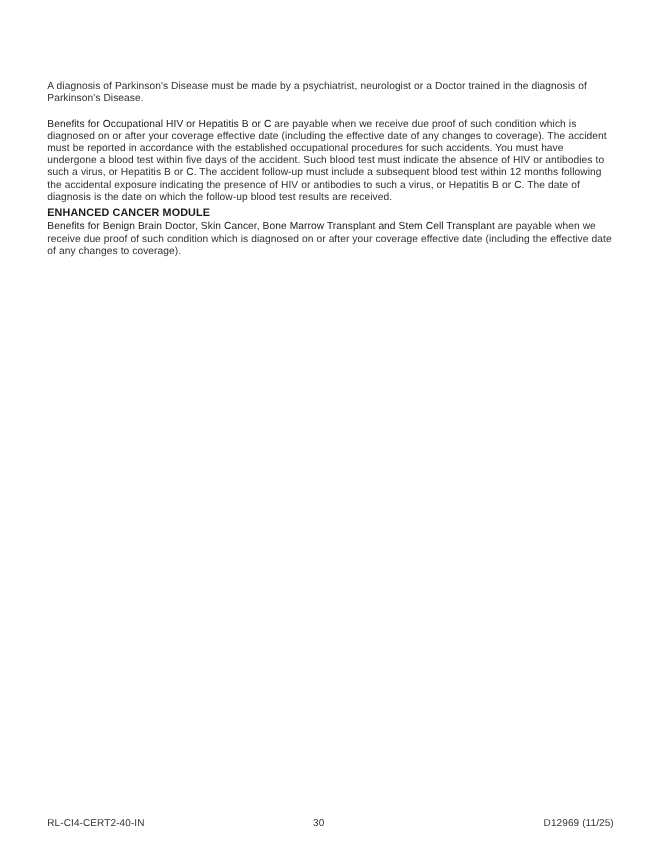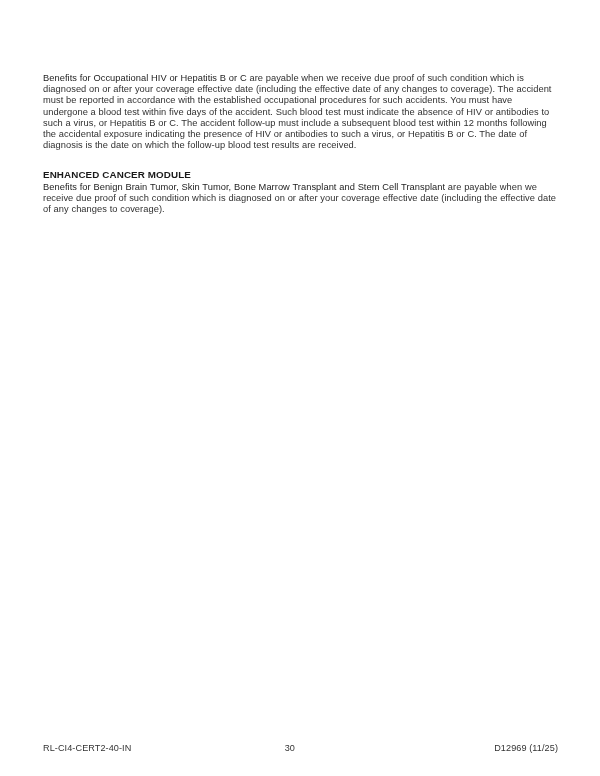--- a/index.html
+++ b/index.html
@@ -56,21 +56,21 @@
     font-size: 9.8px;
     line-height: 12.4px;
     font-weight: bold;
     color: #1a1a1a;
     margin: 0;
     letter-spacing: 0.012em;
     text-transform: none;
   }
 
   .heading-block {
-    margin-top: 18px;
+    margin-top: 3px;
   }
 
   
   .footer {
     position: absolute;
     left: 43px;
     right: 42px;
     top: 741px;
     height: 14px;
     display: flex;
@@ -95,30 +95,33 @@
     background: transparent;
   }
 </style>
 </head>
 <body>
 
 <div class="page">
 
   <div class="content">
 
+    <p class="para">
+      <span>A diagnosis of Parkinson's Disease must be made by a psychiatrist, neurologist or a Doctor trained in the diagnosis of Parkinson's Disease.</span>
+    </p>
 
     <p class="para">
       <span class="lead">Benefits for Occupational HIV or Hepatitis B or C</span><span> are payable when we receive due proof of such condition which is diagnosed on or after your coverage effective date (including the effective date of any changes to coverage).  The accident must be reported in accordance with the established occupational procedures for such accidents.  You must have undergone a blood test within five days of the accident.  Such blood test must indicate the absence of HIV or antibodies to such a virus, or Hepatitis B or C.  The accident follow-up must include a subsequent blood test within 12 months following the accidental exposure indicating the presence of HIV or antibodies to such a virus, or Hepatitis B or C. The date of diagnosis is the date on which the follow-up blood test results are received.</span>
     </p>
 
     <div class="heading-block">
       <h2 class="section-heading">ENHANCED CANCER MODULE</h2>
 
       <p class="para tight">
-        <span class="lead">Benefits for Benign Brain Tumor, Skin Tumor, Bone Marrow Transplant and Stem Cell Transplant</span><span> are payable when we receive due proof of such condition which is diagnosed on or after your coverage effective date (including the effective date of any changes to coverage).</span>
+        <span class="lead">Benefits for Benign Brain Doctor, Skin Cancer, Bone Marrow Transplant and Stem Cell Transplant</span><span> are payable when we receive due proof of such condition which is diagnosed on or after your coverage effective date (including the effective date of any changes to coverage).</span>
       </p>
     </div>
 
   </div>
 
   <div class="footer">
     <span class="footer-left">RL-CI4-CERT2-40-IN</span>
     <span class="footer-center">30</span>
     <span class="footer-right">D12969 (11/25)</span>
   </div>

